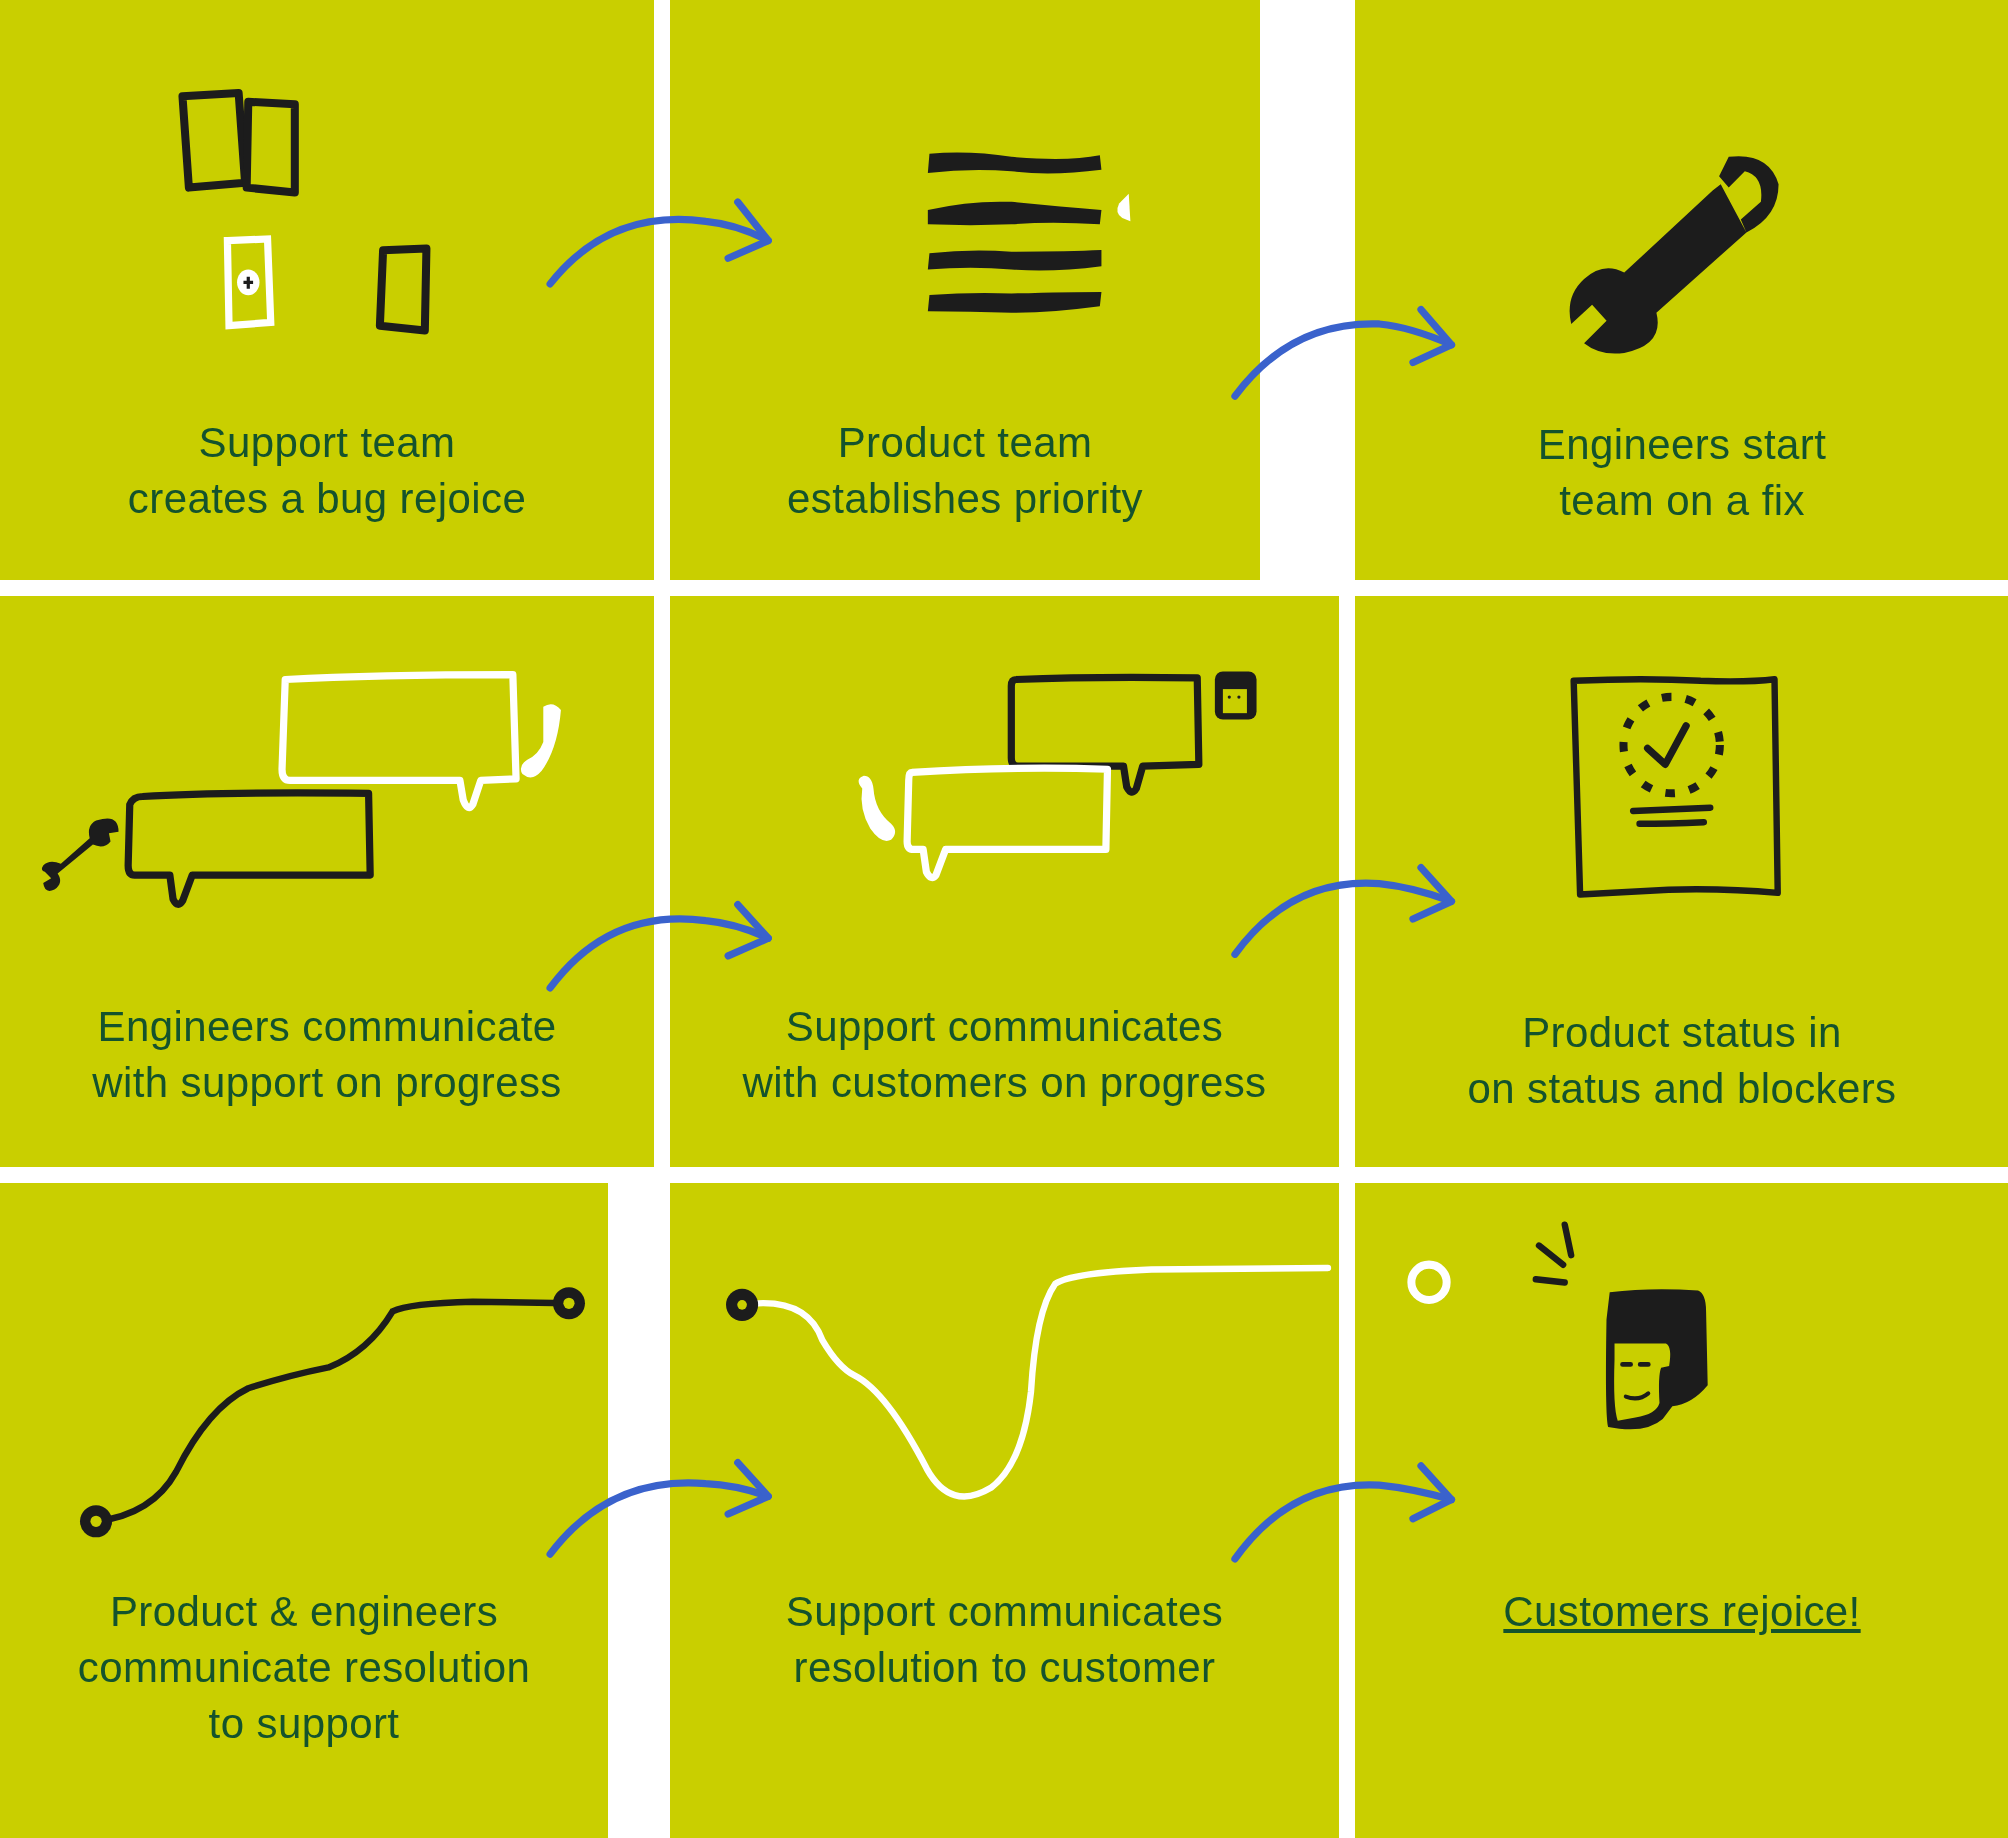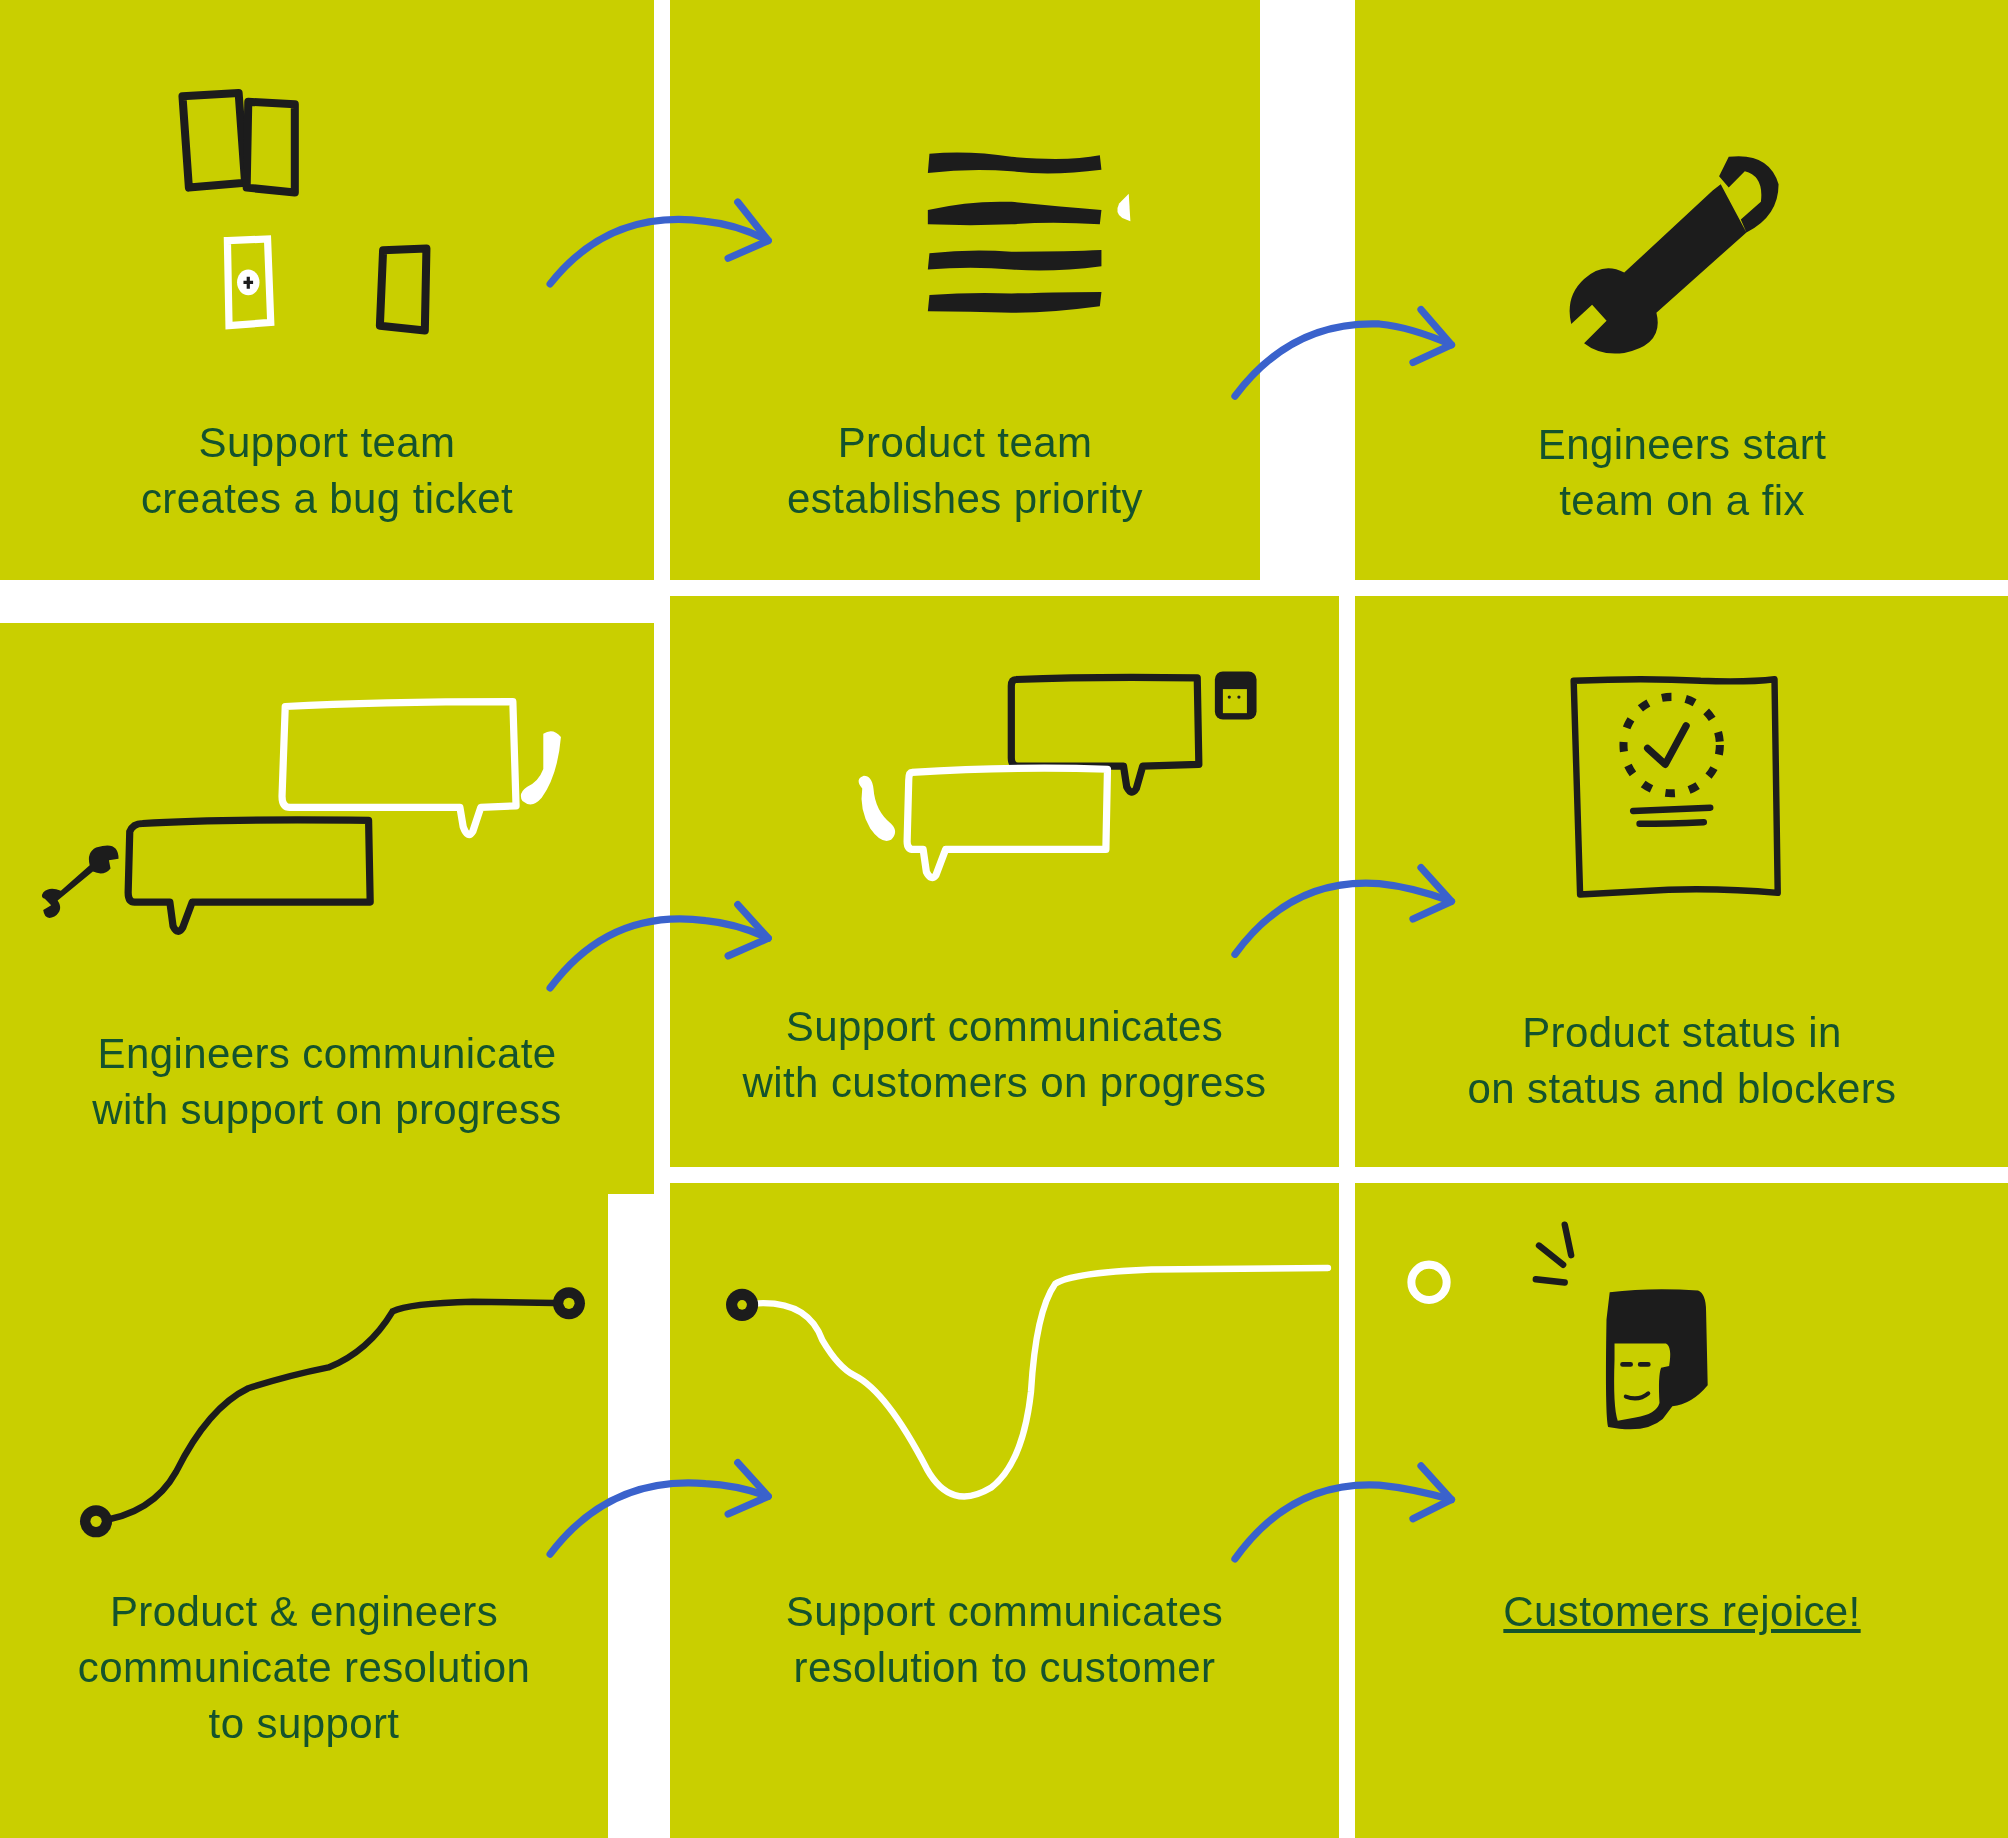--- a/index.html
+++ b/index.html
@@ -21,21 +21,21 @@
       <path d="M28 20 L98 16 L106 128 L36 134 Z"></path>
       <path d="M56 27 L114 30 L114 140 L54 134 Z" transform="translate(54,0)"></path>
       <path d="M98 212 L152 210 L150 312 L94 306 Z" transform="translate(180,0)"></path>
     </g>
     <path d="M84 200 L134 198 L138 302 L86 306 Z" transform="translate(0,0)" fill="none" stroke="#ffffff" stroke-width="9"></path>
     <ellipse cx="110" cy="252" rx="14" ry="16" fill="#ffffff"></ellipse>
     <path d="M104 252 L116 252 M110 245 L110 260" stroke="#1c1c1c" stroke-width="4"></path>
   </svg>
   <div class="caption" style="top:415px;">
     <span>Support team</span>
-    <span>creates a bug ticket</span>
+    <span>creates a bug rejoice</span>
   </div>
 </div>
 
 <div class="cell" style="left:670px;top:0;width:590px;height:580px;">
   <svg class="illu" style="left:253px;top:144px;" width="209" height="217" viewBox="0 0 260 270">
     <g fill="#1c1c1c">
       <path d="M8 12 Q60 8 110 16 Q180 22 220 14 L222 32 Q160 40 110 34 Q60 30 6 36 Z"></path>
       <path d="M6 82 Q60 70 110 72 Q170 78 222 82 L220 100 Q160 96 110 100 Q60 102 6 100 Z"></path>
       <path d="M8 136 Q60 130 110 134 Q180 134 222 132 L222 152 Q160 160 110 156 Q60 152 6 156 Z"></path>
               <path d="M8 188 Q60 184 110 186 Q180 184 222 184 L220 202 Q160 210 110 210 Q60 208 6 208 Z"></path>
@@ -52,21 +52,21 @@
   <svg class="illu" style="left:213px;top:152px;" width="217" height="209" viewBox="0 0 270 260">
     <path fill="#1c1c1c" d="M200 6 Q250 0 262 40 Q262 80 222 100 L215 84 L240 62 Q244 30 220 24 L200 44 L188 30 Z
       M190 40 L222 100 L110 200 Q120 240 70 250 Q40 254 20 238 L48 210 L30 190 L4 214 Q-4 180 20 158 Q44 136 70 150 L180 48 Z"></path>
   </svg>
   <div class="caption" style="top:417px;">
     <span>Engineers start</span>
     <span>team on a fix</span>
   </div>
 </div>
 
-<div class="cell" style="left:0;top:596px;width:654px;height:571px;margin-top:27px;">
+<div class="cell" style="left:0;top:596px;width:654px;height:571px;">
   <svg class="illu" style="left:40px;top:72px;" width="561" height="257" viewBox="0 0 700 320">
     <path d="M306 14 Q420 8 590 8 L594 138 L550 140 L540 170 Q534 180 528 164 L524 140 L312 140 Q302 140 302 126 Z" fill="none" stroke="#ffffff" stroke-width="9" stroke-linejoin="round"></path>
     <path d="M628 48 Q640 40 650 52 Q646 100 626 128 Q614 142 602 132 Q596 122 608 114 Q622 108 628 92 Z" fill="#ffffff"></path>
     <path d="M128 160 Q220 154 410 156 L412 258 L190 258 L178 290 Q172 300 166 288 L162 258 L118 258 Q110 258 110 246 L112 170 Q116 160 128 160 Z" fill="none" stroke="#1c1c1c" stroke-width="9" stroke-linejoin="round"></path>
     <path fill="#1c1c1c" d="M78 188 Q98 184 98 204 L86 206 L88 216 Q80 226 66 220 L22 256 Q30 268 18 276 Q6 282 4 268 L14 262 L6 254 Q0 252 4 246 Q12 238 26 244 L62 212 Q58 196 70 190 Z"></path>
   </svg>
   <div class="caption" style="top:403px;">
     <span>Engineers communicate</span>
     <span>with support on progress</span>
   </div>

